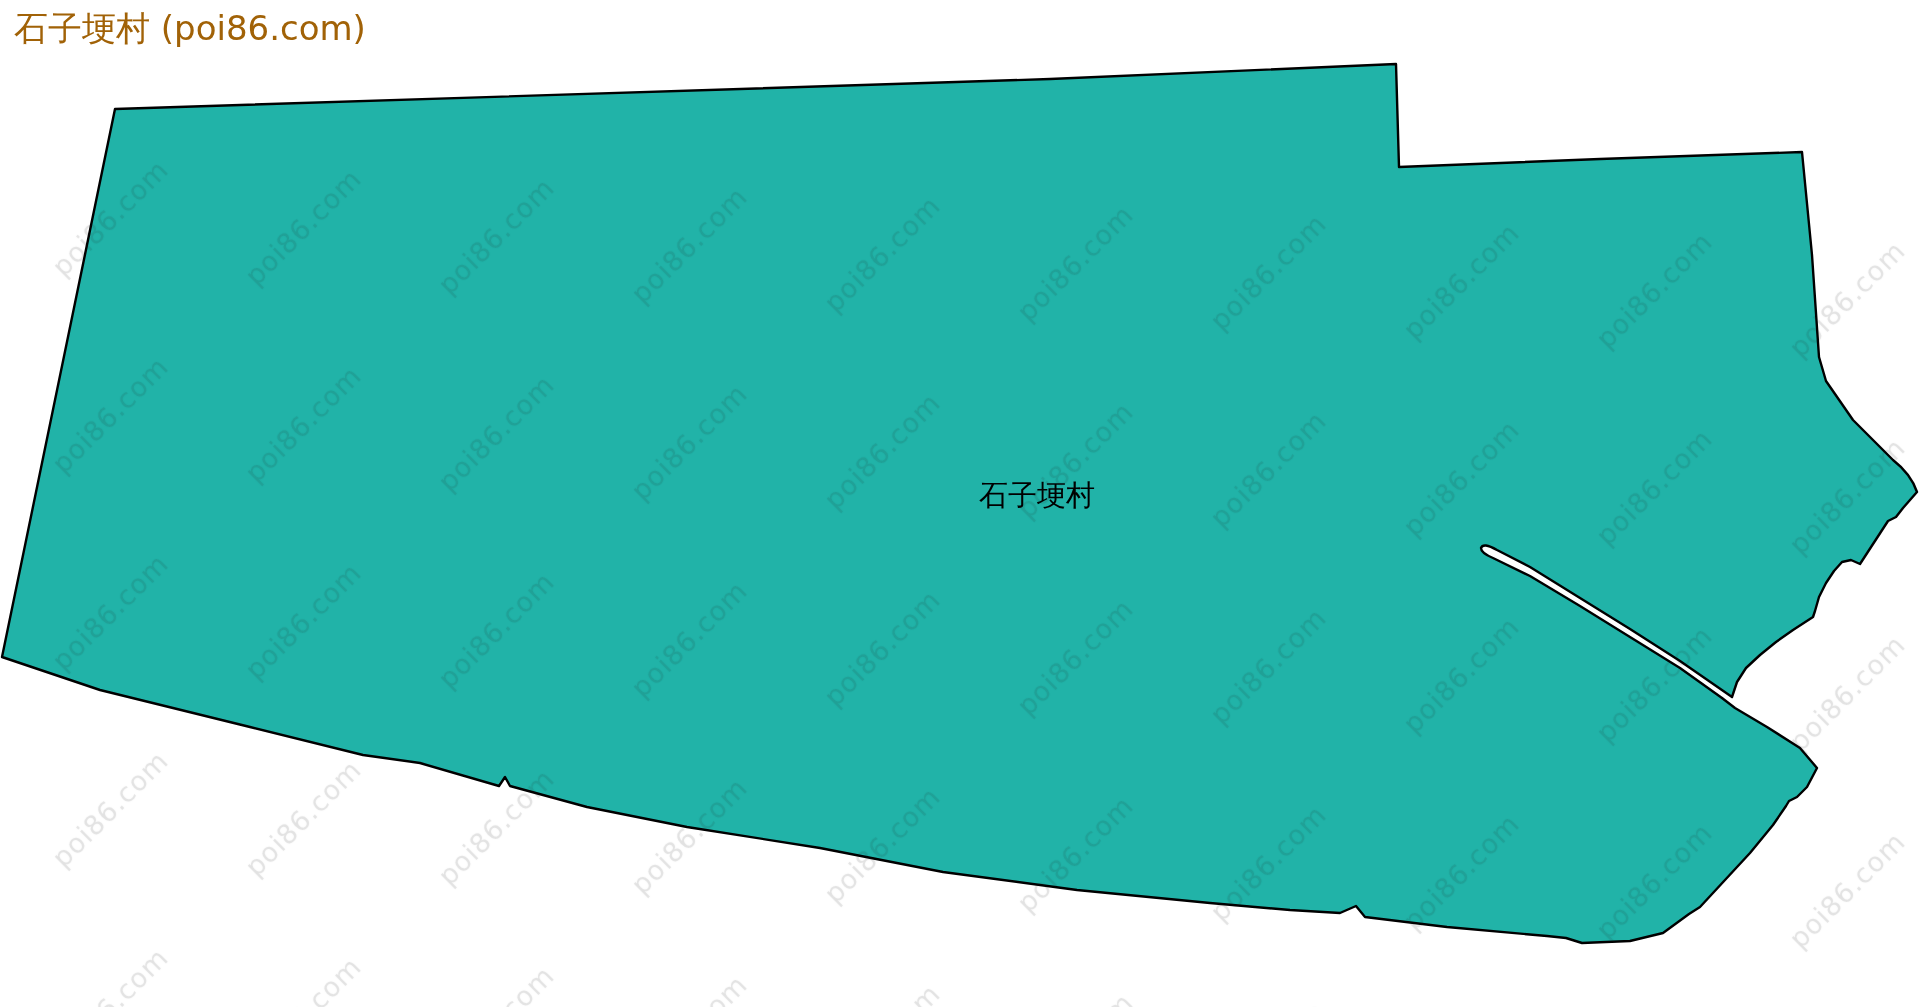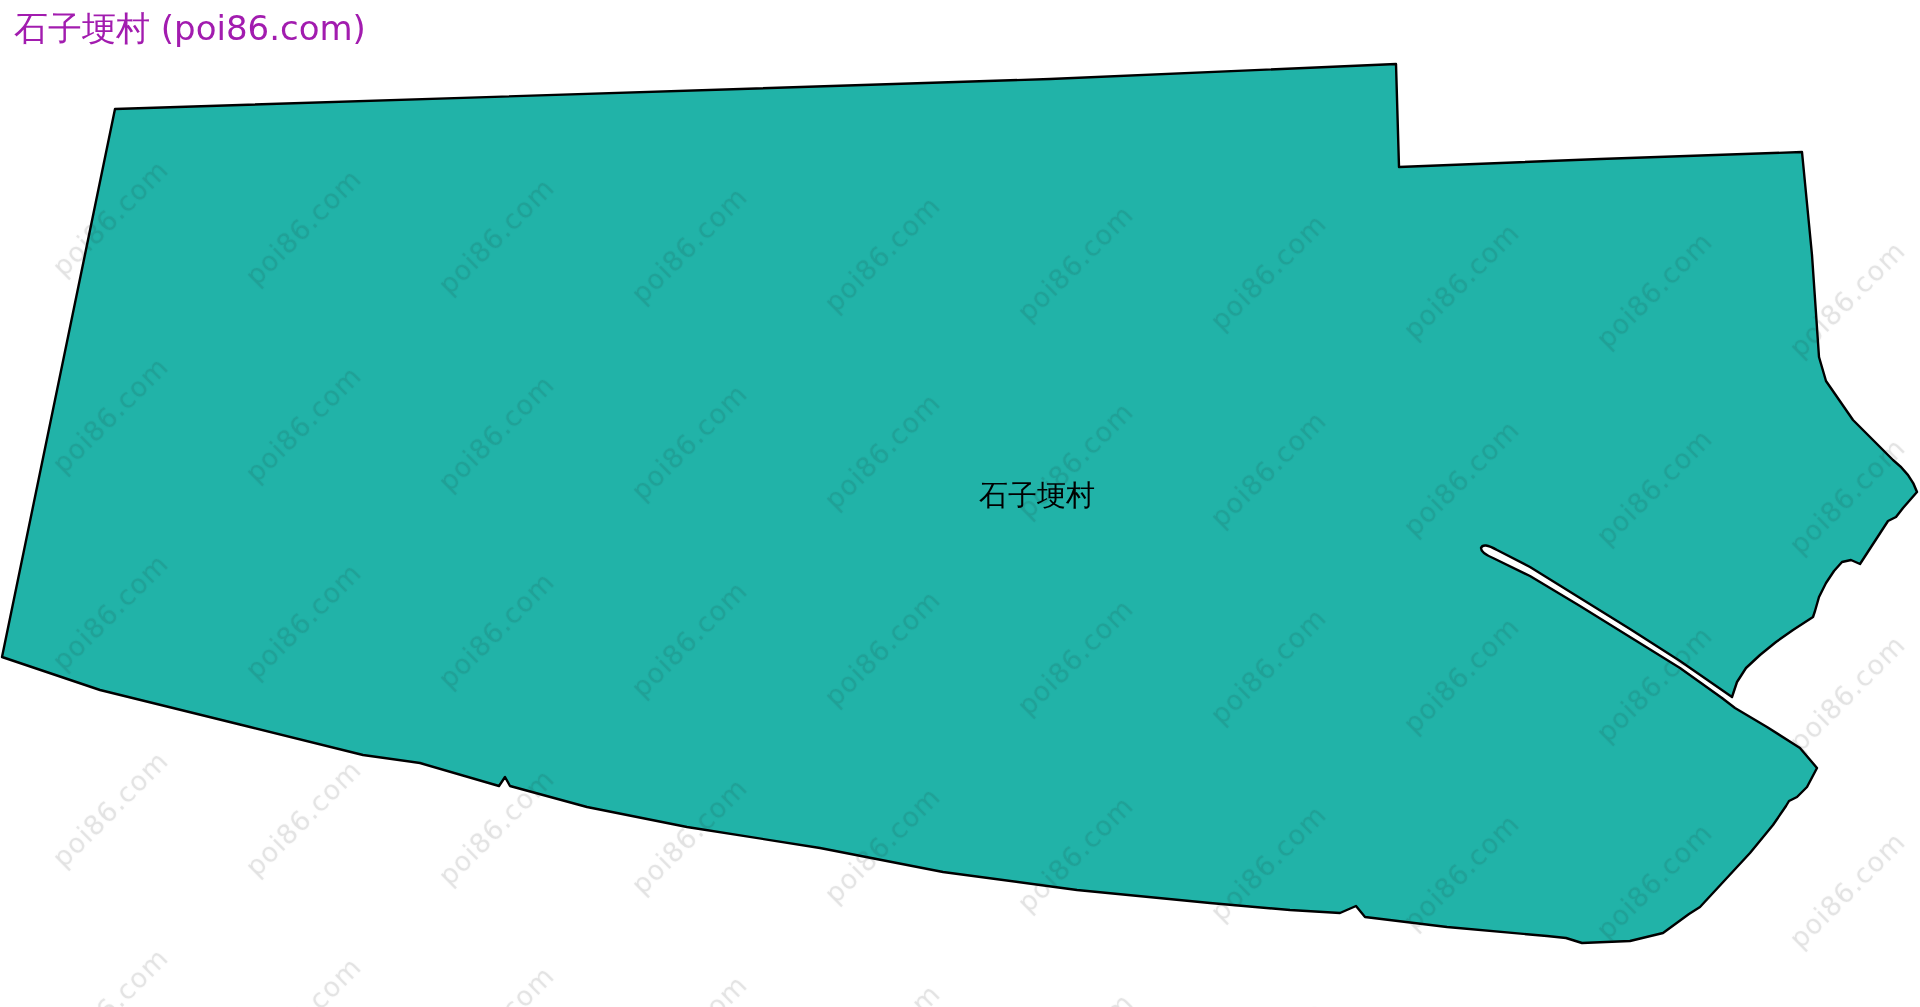--- a/index.html
+++ b/index.html
@@ -38,21 +38,21 @@
     left: 0;
     top: 0;
     z-index: 1;
   }
   .page-title {
     position: absolute;
     left: 14px;
     top: 6px;
     z-index: 4;
     font-size: 34px;
-    color: #a21caf;
+    color: #a16207;
     white-space: nowrap;
   }
   .region-label {
     position: absolute;
     left: 1037px;
     top: 496px;
     transform: translate(-50%, -50%);
     z-index: 2;
     font-size: 29px;
     color: #000000;

